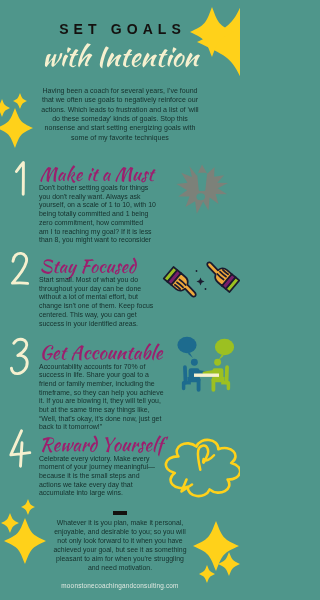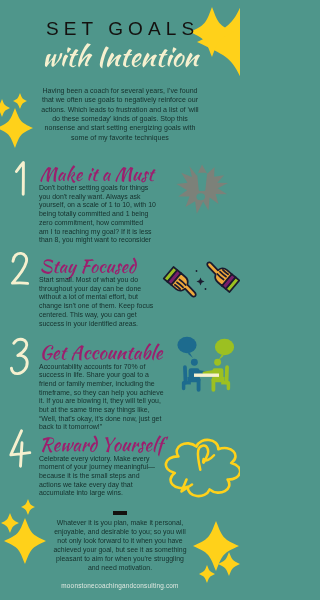--- a/index.html
+++ b/index.html
@@ -3,22 +3,22 @@
 <meta charset="utf-8">
 <title>Set Goals with Intention</title>
 <style>
   html,body{margin:0;padding:0;background:#4f968b;}
   body{width:240px;height:600px;overflow:hidden;
        font-family:"Liberation Sans",sans-serif;position:relative;}
   .poster{position:absolute;left:0;top:0;width:240px;height:600px;
           overflow:hidden;background:#4f968b;}
   svg.layer{position:absolute;left:0;top:0;width:240px;height:600px;display:block;}
   .title1{position:absolute;left:0;top:19px;width:240px;text-align:center;
-          font-size:19px;line-height:20px;letter-spacing:5.1px;text-indent:5.1px;
-          color:#14110f;font-weight:400;white-space:nowrap;}
+          font-size:14px;line-height:20px;letter-spacing:5.1px;text-indent:5.1px;
+          color:#14110f;font-weight:700;white-space:nowrap;}
   .para{position:absolute;color:#15302c;font-size:7.05px;line-height:9.35px;
         letter-spacing:0.01px;font-weight:400;}
   .para div{white-space:nowrap;}
   .intro{left:0;top:86px;width:240px;text-align:center;}
   .closing{left:0;top:519px;width:240px;text-align:center;line-height:8.95px;font-size:6.9px;}
   .sbody{text-align:left;line-height:8.7px;font-size:6.95px;}
   .divider{position:absolute;left:113px;top:510.5px;width:13.5px;height:4.5px;background:#14110f;}
   .site{position:absolute;left:0;top:582px;width:240px;text-align:center;
         color:#e0e8e1;font-size:6.4px;letter-spacing:0.2px;}
 </style>

